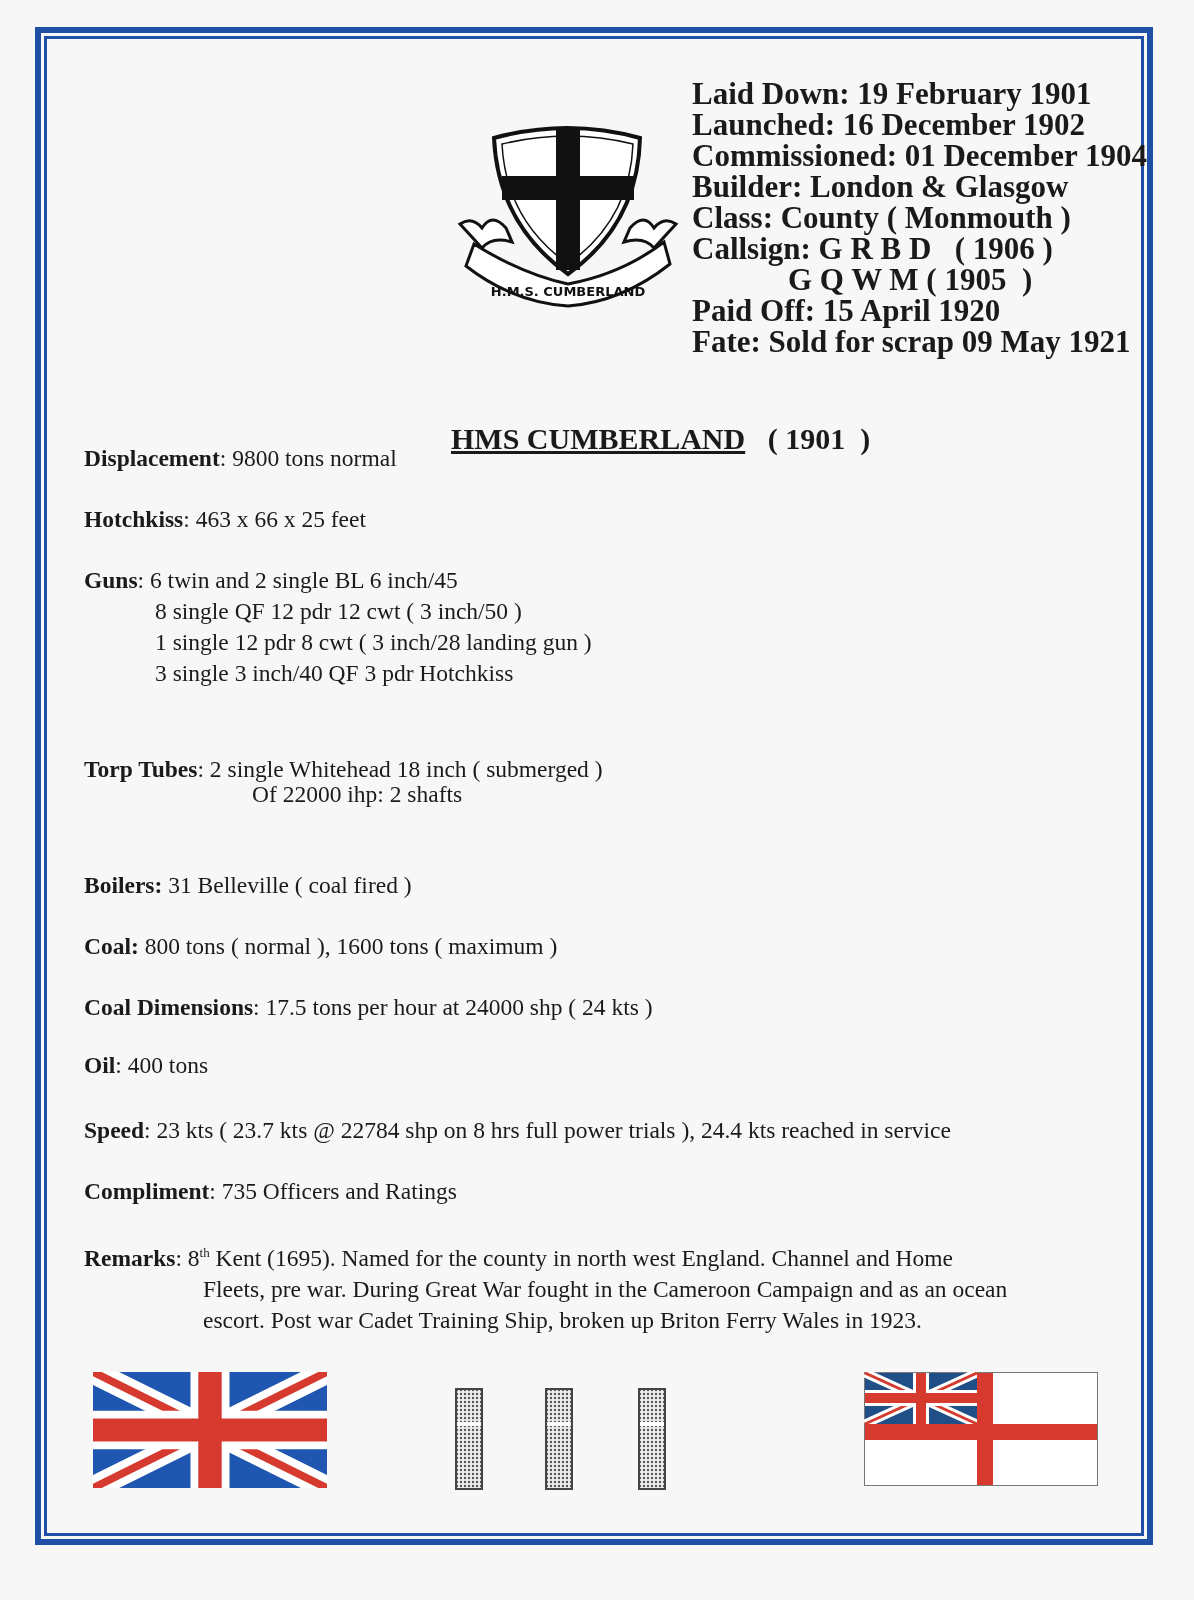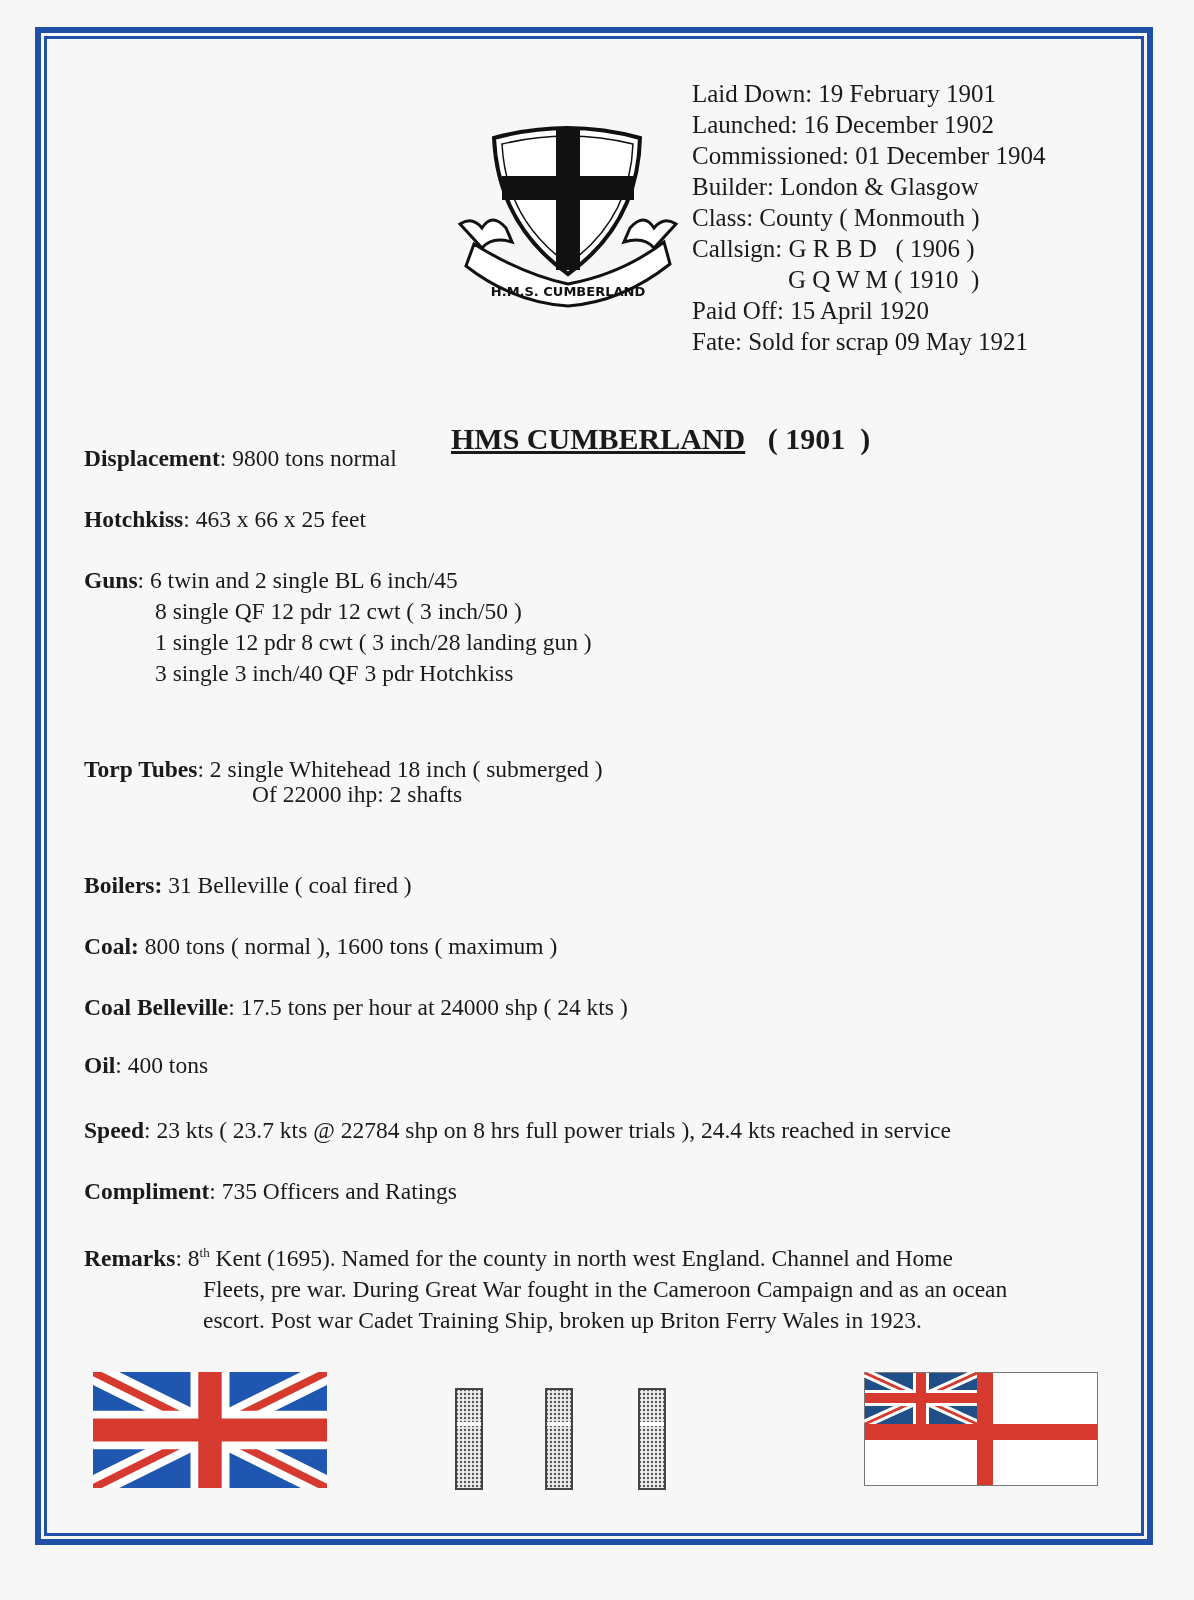--- a/index.html
+++ b/index.html
@@ -12,21 +12,21 @@
   .border-outer {
     position:absolute; left:35px; top:27px; width:1118px; height:1518px;
     border:6px solid #1f4fa6; box-sizing:border-box;
   }
   .border-inner {
     position:absolute; left:44px; top:36px; width:1100px; height:1500px;
     border:3px solid #1f4fa6; box-sizing:border-box;
   }
   .info {
     position:absolute; left:692px; top:78px;
-    font-size:25px; line-height:31px;
+    font-size:31px; line-height:31px;font-weight:bold;
   }
   .info div { white-space:pre; }
   .crest { position:absolute; left:452px; top:124px; width:232px; height:190px; }
   .title {
     position:absolute; left:436px; top:388px; font-size:30px; font-weight:bold;
     white-space:pre;
   }
   .title .name { text-decoration:underline; }
   .spec { position:absolute; left:84px; font-size:23.5px; line-height:31px; }
   .spec b { font-weight:bold; }
@@ -51,21 +51,21 @@
   <text x="116" y="172" font-family="DejaVu Sans, sans-serif" font-size="13" font-weight="bold" text-anchor="middle" fill="#111">H.M.S. CUMBERLAND</text>
 </svg>
 
 <div class="info">
   <div>Laid Down: 19 February 1901</div>
   <div>Launched: 16 December 1902</div>
   <div>Commissioned: 01 December 1904</div>
   <div>Builder: London &amp; Glasgow</div>
   <div>Class: County ( Monmouth )</div>
   <div>Callsign: G R B D   ( 1906 )</div>
-  <div style="padding-left:96px;">G Q W M ( 1910  )</div>
+  <div style="padding-left:96px;">G Q W M ( 1905  )</div>
   <div>Paid Off: 15 April 1920</div>
   <div>Fate: Sold for scrap 09 May 1921</div>
 </div>
 
 <div class="title">
   <span class="name">HMS CUMBERLAND</span><span>   ( 1901  )</span>
 </div>
 
 <div class="spec" style="top:443px;">
   <b>Displacement</b><span>: 9800 tons normal</span>
@@ -85,21 +85,21 @@
 <div class="spec" style="top:779px;">
   <div class="line" style="padding-left:168px;">Of 22000 ihp: 2 shafts</div>
 </div>
 <div class="spec" style="top:870px;">
   <b>Boilers:</b><span> 31 Belleville ( coal fired )</span>
 </div>
 <div class="spec" style="top:931px;">
   <b>Coal:</b><span> 800 tons ( normal ), 1600 tons ( maximum )</span>
 </div>
 <div class="spec" style="top:992px;">
-  <b>Coal Belleville</b><span>: 17.5 tons per hour at 24000 shp ( 24 kts )</span>
+  <b>Coal Dimensions</b><span>: 17.5 tons per hour at 24000 shp ( 24 kts )</span>
 </div>
 <div class="spec" style="top:1050px;">
   <b>Oil</b><span>: 400 tons</span>
 </div>
 <div class="spec" style="top:1115px;">
   <b>Speed</b><span>: 23 kts ( 23.7 kts @ 22784  shp on 8 hrs full power trials ), 24.4 kts reached in service</span>
 </div>
 <div class="spec" style="top:1176px;">
   <b>Compliment</b><span>: 735  Officers and Ratings</span>
 </div>

